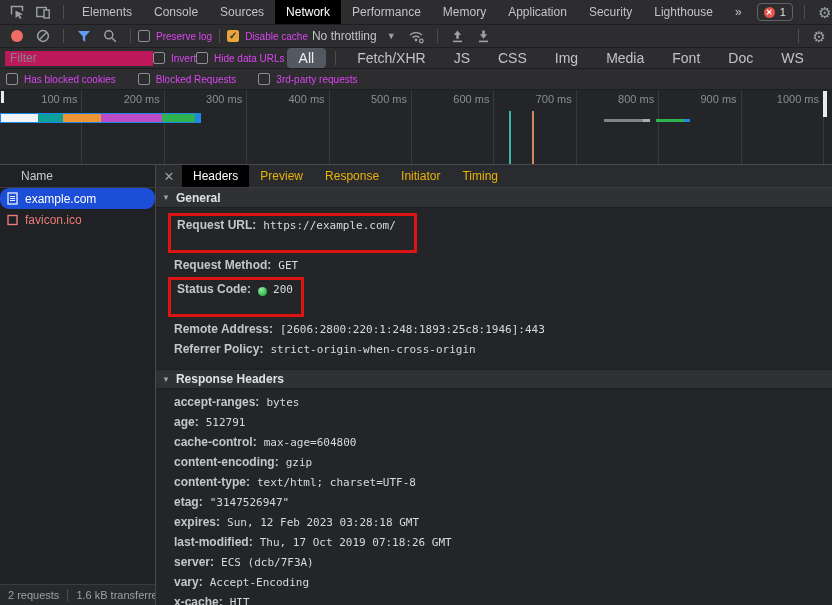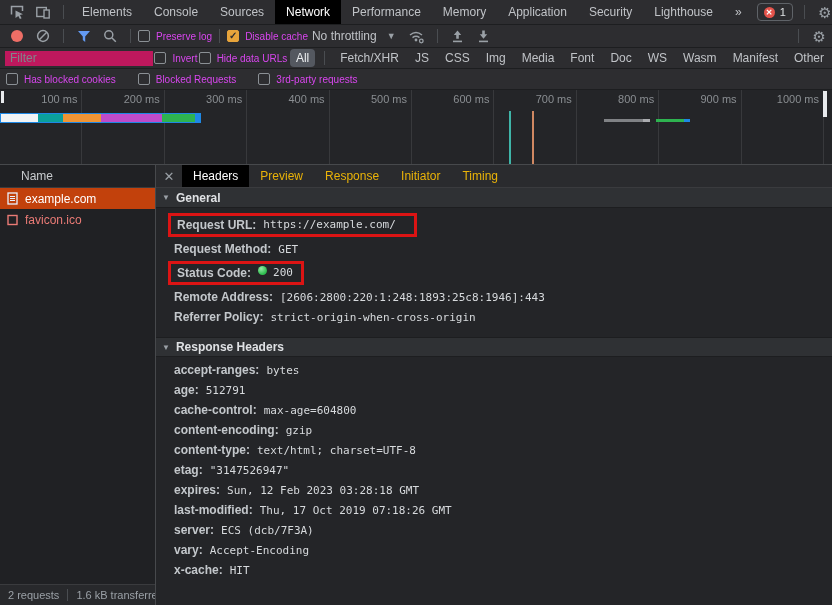--- a/index.html
+++ b/index.html
@@ -34,57 +34,57 @@
   .checkbox.checked { background:#e7a43b; border-color:#e7a43b; color:#2d2d30; font-size:10px; font-weight:bold; line-height:10px; }
   .cb-label { font-size:10px; color:#d946ef; margin-left:6px; white-space:nowrap; }
   .cb-group { display:flex; align-items:center; }
 
   .throttle { display:flex; align-items:center; margin-left:4px; }
   .throttle-text { font-size:12px; color:#c0c3c7; }
   .caret { color:#9aa0a6; font-size:9px; margin:0 8px 0 10px; }
 
   .filter-input { width:148px; height:15px; background:#be185d; border:none; outline:none; color:#dadce0; font-size:12px; padding:0 5px; font-family:"Liberation Sans",sans-serif; }
   .filter-input::placeholder { color:#80868b; }
-  .ftype { font-size:12px; color:#c0c3c7; padding:2px 6px; margin:0 2px; cursor:pointer; white-space:nowrap; }
+  .ftype { font-size:14px; color:#c0c3c7; padding:2px 12px; margin:0 2px; cursor:pointer; white-space:nowrap; }
   .ftype.selected { background:#545860; border-radius:4px; color:#eceef0; }
 
   
   .overview { position:relative; height:75px; background:#242528; border-bottom:1px solid #47494c; overflow:hidden; }
   .ov-col { position:absolute; top:0; bottom:0; border-right:1px solid #38393c; }
   .ov-label { position:absolute; top:3px; right:4px; font-size:11px; color:#8a8e92; }
   .ov-bar { position:absolute; display:flex; }
   .seg { height:100%; flex:none; }
   .ev-line { position:absolute; top:21px; height:53px; width:2px; }
   .handle { position:absolute; background:#e8eaed; }
 
   
   .main { display:flex; height:440px; }
   .name-panel { width:156px; flex:none; border-right:1px solid #47494c; display:flex; flex-direction:column; background:#202124; }
   .name-head { height:23px; border-bottom:1px solid #3a3b3e; display:flex; align-items:center; padding-left:21px; font-size:12px; color:#c8cbce; flex:none; }
   .req-row { height:21px; display:flex; align-items:center; padding-left:7px; font-size:12px; color:#c8cbce; cursor:pointer; gap:7px; flex:none; }
-  .req-row.selected { background:#c2410c; color:#fff; }
+  .req-row.selected { background:#1d4ed8; color:#fff;border-radius:9px; }
   .req-row.error { color:#ea7b76; }
   .name-fill { flex:1; }
   .statusbar { height:21px; border-top:1px solid #3a3b3e; background:#28292c; display:flex; align-items:center; font-size:11px; color:#9aa0a6; padding-left:8px; white-space:nowrap; overflow:hidden; flex:none; gap:8px; }
   .sdiv { width:1px; height:12px; background:#4a4d51; flex:none; }
 
   .details-panel { flex:1; background:#242528; display:flex; flex-direction:column; overflow:hidden; }
   .dtabstrip { height:23px; background:#2a2b2e; border-bottom:1px solid #3a3b3e; display:flex; align-items:center; flex:none; }
   .dclose { width:26px; text-align:center; color:#9aa0a6; font-size:13px; cursor:pointer; }
   .dtab { padding:0 11px; height:100%; display:flex; align-items:center; font-size:12px; color:#eab308; cursor:pointer; }
   .dtab.active { background:#000; color:#fff; }
 
   .dcontent { flex:1; overflow:hidden; }
   .section-head { height:20px; background:#2f3134; border-bottom:1px solid #1d1e20; display:flex; align-items:center; padding-left:6px; gap:6px; font-size:12px; font-weight:bold; color:#dfe1e4; cursor:pointer; }
   .tri { color:#9aa0a6; font-size:8px; }
   .sect-rows { padding:3px 0 4px 0; }
   .kv-row { min-height:20px; display:flex; align-items:center; padding-left:18px; }
   .kv-label { font-weight:bold; font-size:12px; color:#c3c7cb; margin-right:7px; white-space:nowrap; }
   .kv-value { font-family:"DejaVu Sans Mono", monospace; font-size:11px; color:#d7dadd; white-space:nowrap; }
-  .hl { display:inline-flex; align-items:flex-start; border:3px solid #dc1414; padding:2px 8px 2px 6px; margin:2px 4px 2px -6px; }
+  .hl { display:inline-flex; align-items:flex-end; border:3px solid #dc1414; padding:2px 8px 18px 6px; margin:2px 4px 2px -6px; }
   .hl.wide { padding-right:18px; }
   .status-dot { width:9px; height:9px; border-radius:50%; background:radial-gradient(circle at 35% 30%, #97e8a8, #2fbf4f 65%); margin-right:6px; flex:none; }
   .rh-gap { height:6px; }
 
   svg { display:block; }
   .doc-icon-rect { stroke:#e8f0fe; fill:none; }
 </style>
 </head>
 <body>
 

